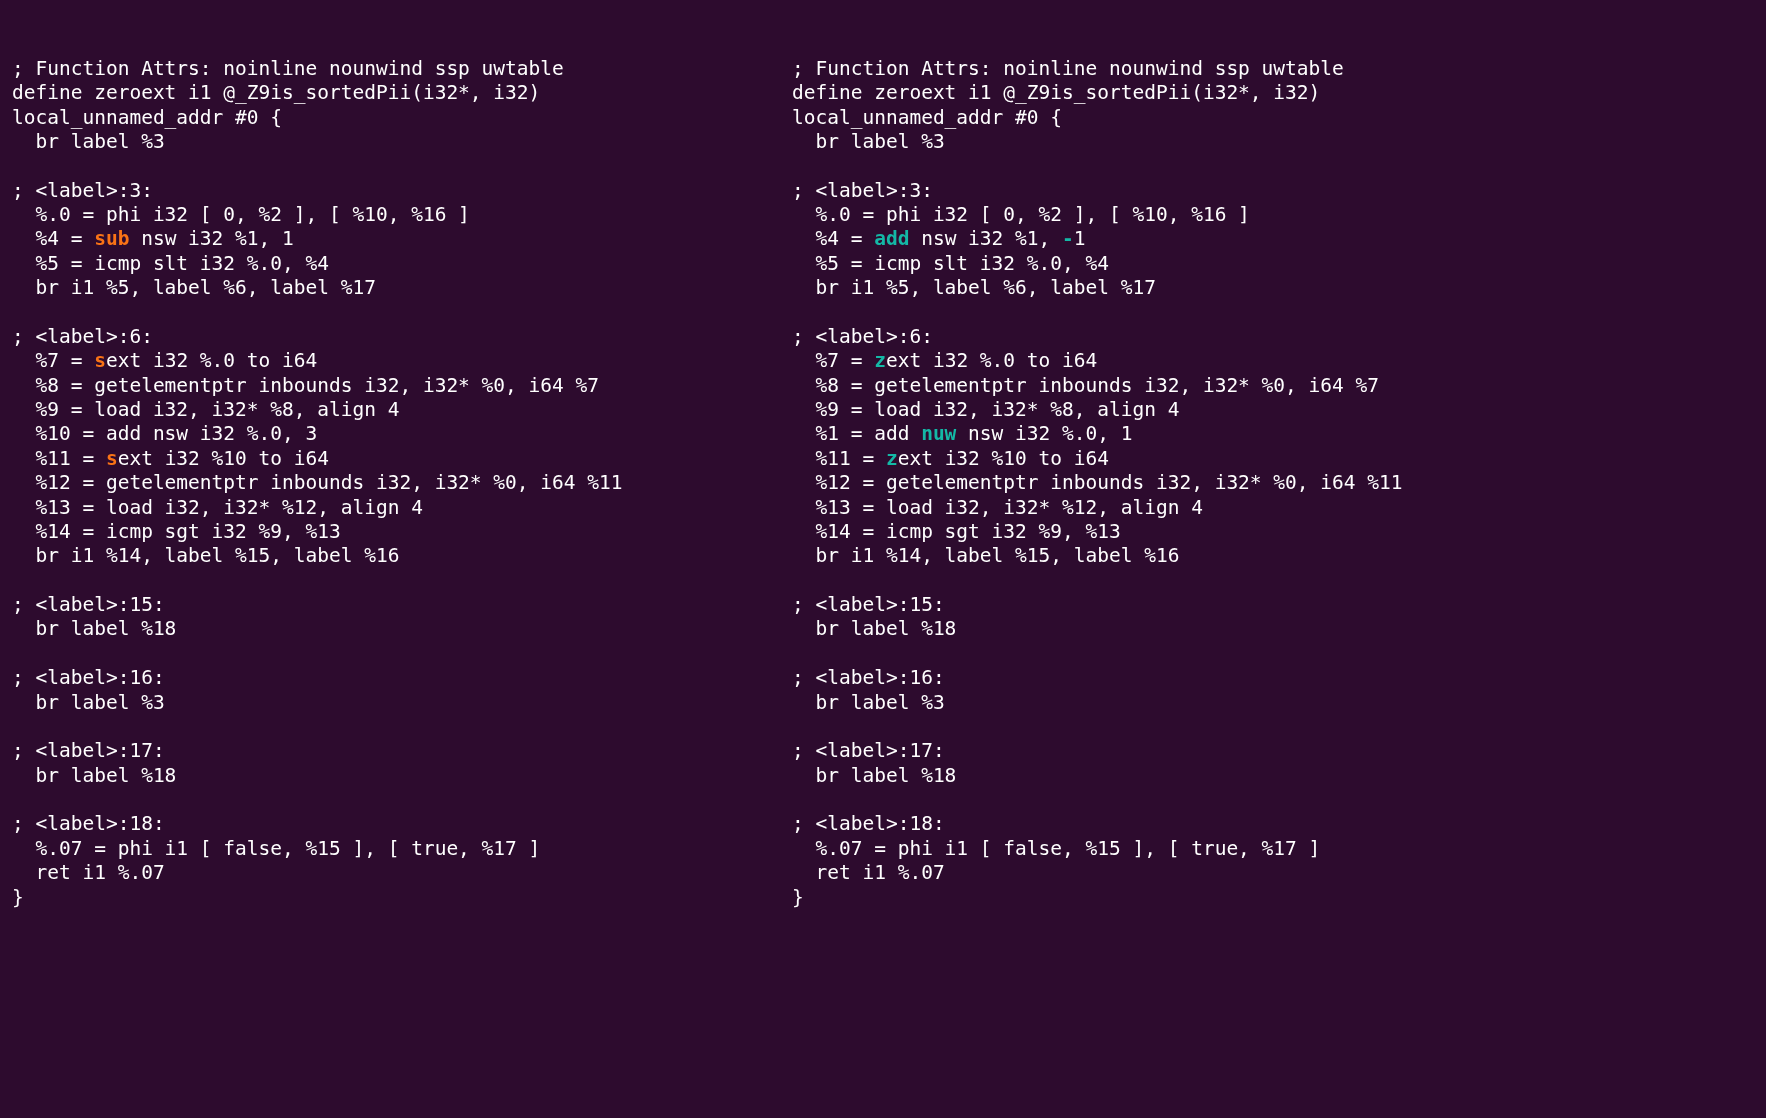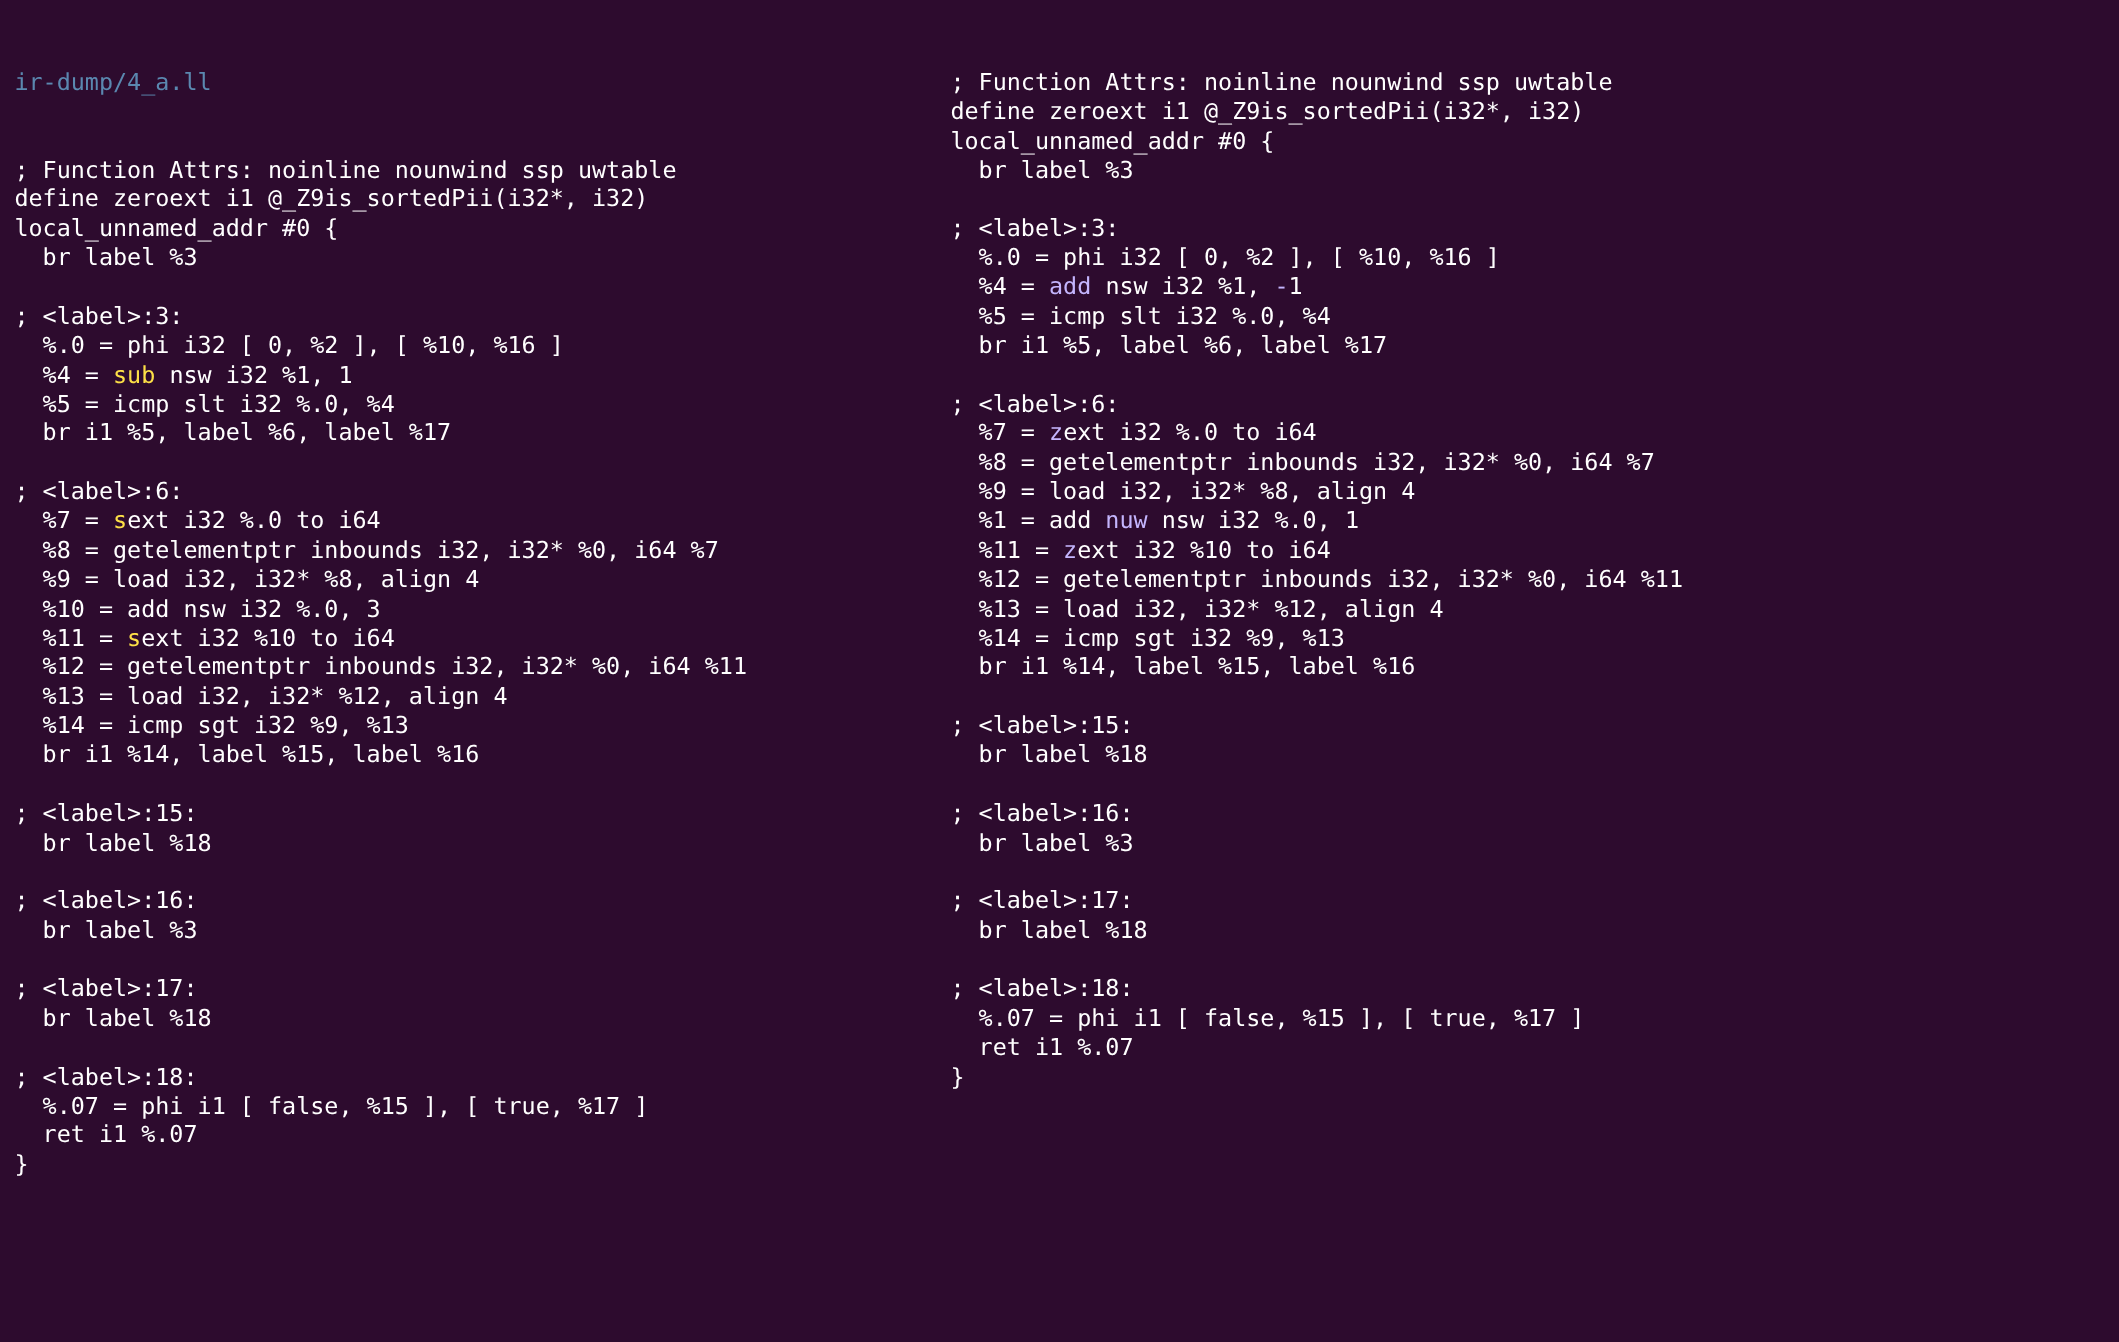--- a/index.html
+++ b/index.html
@@ -18,34 +18,33 @@
   .pane {
     width: 780px;
     white-space: pre;
   }
   .pane.left {
     margin-right: 0;
   }
   .filename {
     color: #5b88b0;
   }
-  .yellow { color: #fde047; font-weight: normal; text-align: right; }
-  .green { color: #c4b5fd; font-weight: normal; }
+  .yellow { color: #f97316; font-weight: bold; text-align: right; }
+  .green { color: #14b8a6; font-weight: bold; }
   pre {
     margin: 0;
     font-family: inherit;
     font-size: inherit;
   }
 </style>
 </head>
 <body>
 
 <div class="container">
   <div class="pane left">
-    <div class="filename">ir-dump/4_a.ll</div>
     <pre id="left-code"><span>; Function Attrs: noinline nounwind ssp uwtable</span>
 <span>define zeroext i1 @_Z9is_sortedPii(i32*, i32)</span>
 <span>local_unnamed_addr #0 {</span>
 <span>  br label %3</span>
 <span></span>
 <span>; &lt;label&gt;:3:</span>
 <span>  %.0 = phi i32 [ 0, %2 ], [ %10, %16 ]</span>
 <span><span>  %4 = </span><span class="yellow">sub</span><span> nsw i32 %1, 1</span></span>
 <span>  %5 = icmp slt i32 %.0, %4</span>
 <span>  br i1 %5, label %6, label %17</span>

